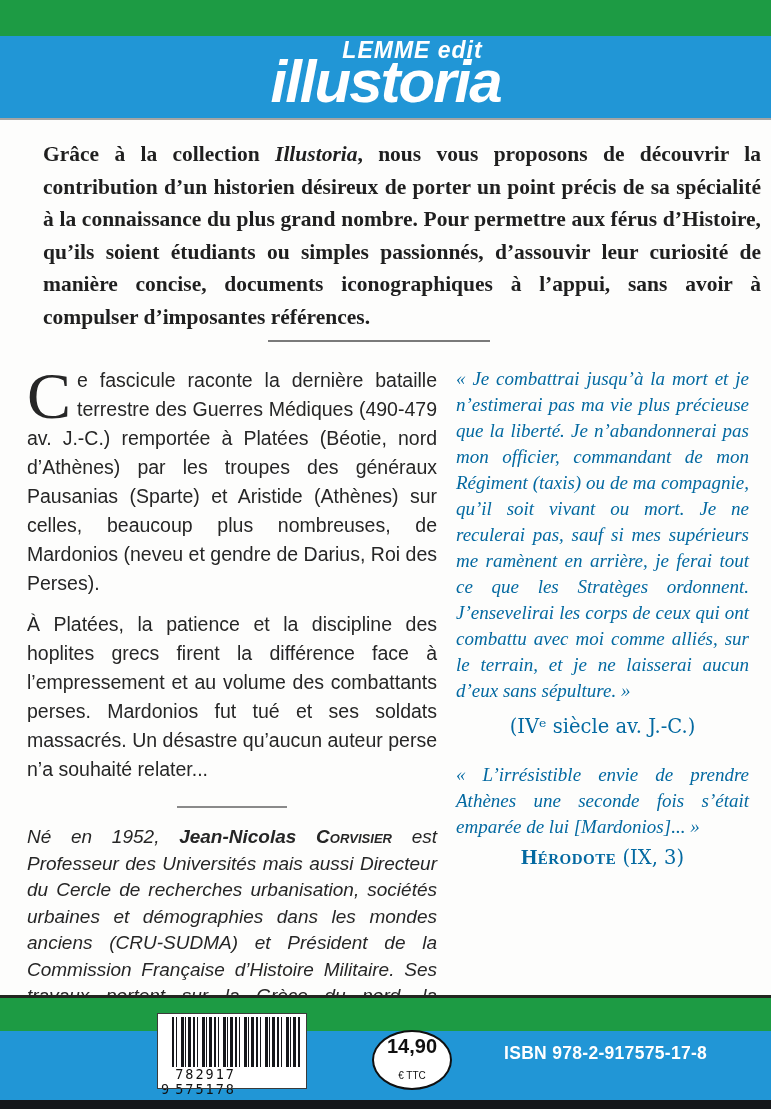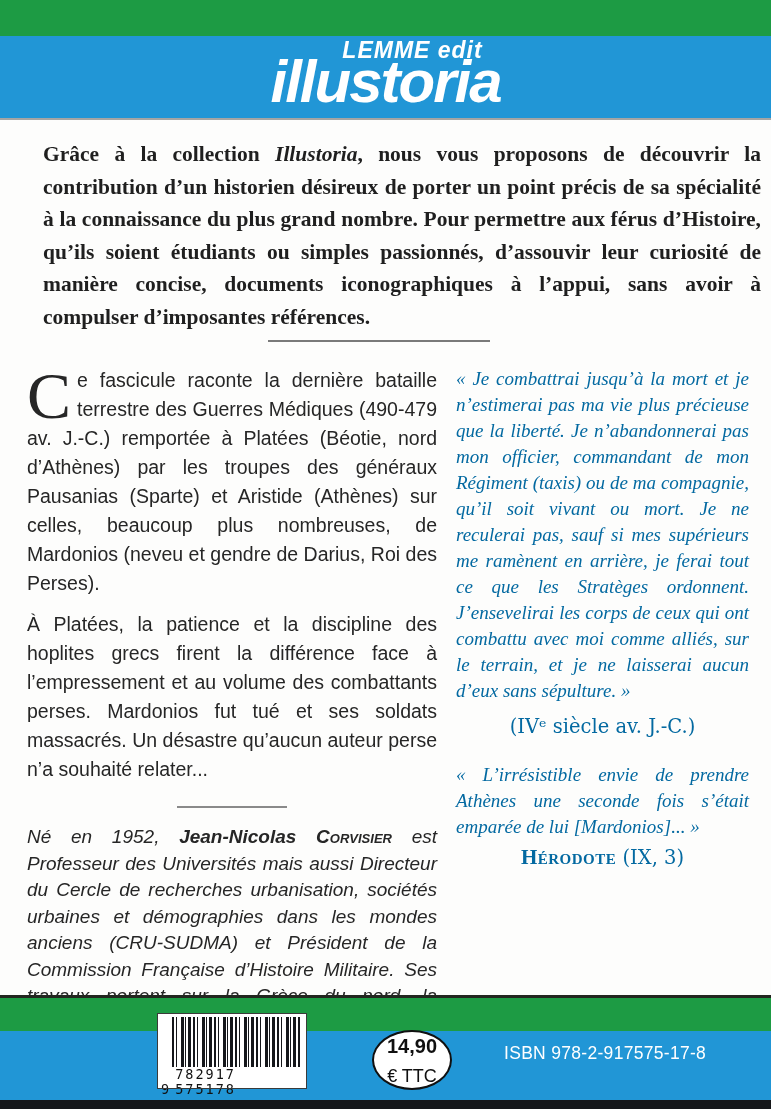--- a/index.html
+++ b/index.html
@@ -72,24 +72,24 @@
   .barcode-digits{display:flex;align-items:flex-end;color:#111;
     font-family:"DejaVu Sans Mono",monospace;font-size:13.5px;line-height:15px;}
   .barcode-digits .lead{margin-left:-11px;margin-right:6px;}
   .barcode-digits .rest{letter-spacing:2px;}
   
   .price-oval{position:absolute;left:372px;top:1030px;width:80px;height:60px;
     background:#fff;border:2.5px solid #101010;border-radius:50%;
     display:flex;flex-direction:column;align-items:center;justify-content:center;
     font-family:"Liberation Sans",sans-serif;color:#101010;gap:11px;}
   .price-oval .amount{font-size:20px;font-weight:bold;line-height:21px;}
-  .price-oval .unit{font-size:18px;line-height:16px;}
+  .price-oval .unit{font-size:10px;line-height:16px;}
   
   .isbn{position:absolute;left:504px;top:1043px;color:#fff;
-    font-family:"Liberation Sans",sans-serif;font-size:17.5px;font-weight:normal;letter-spacing:.3px;}
+    font-family:"Liberation Sans",sans-serif;font-size:17.5px;font-weight:bold;letter-spacing:.3px;}
 </style>
 </head>
 <body>
 
 <div class="cover">
 
   <div class="band-green-top"></div>
   <div class="band-blue-top"></div>
   <div class="logo">
     <span class="imprint">LEMME edit</span>

